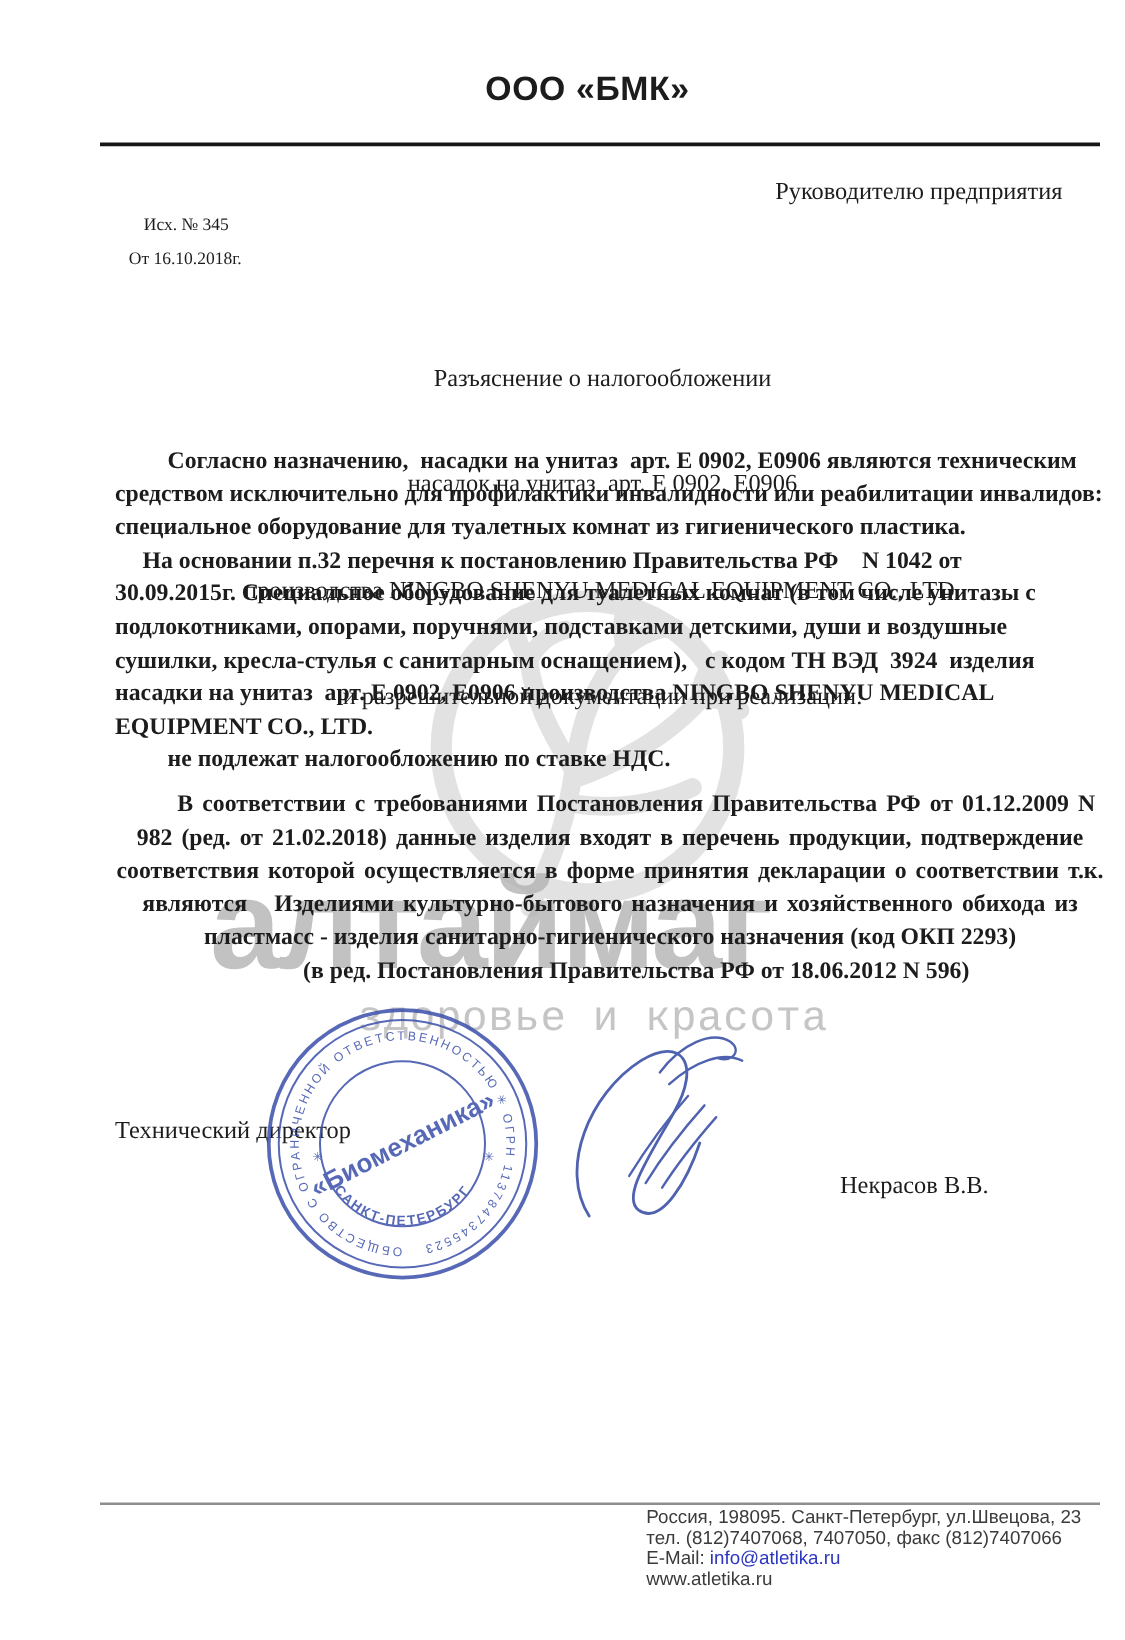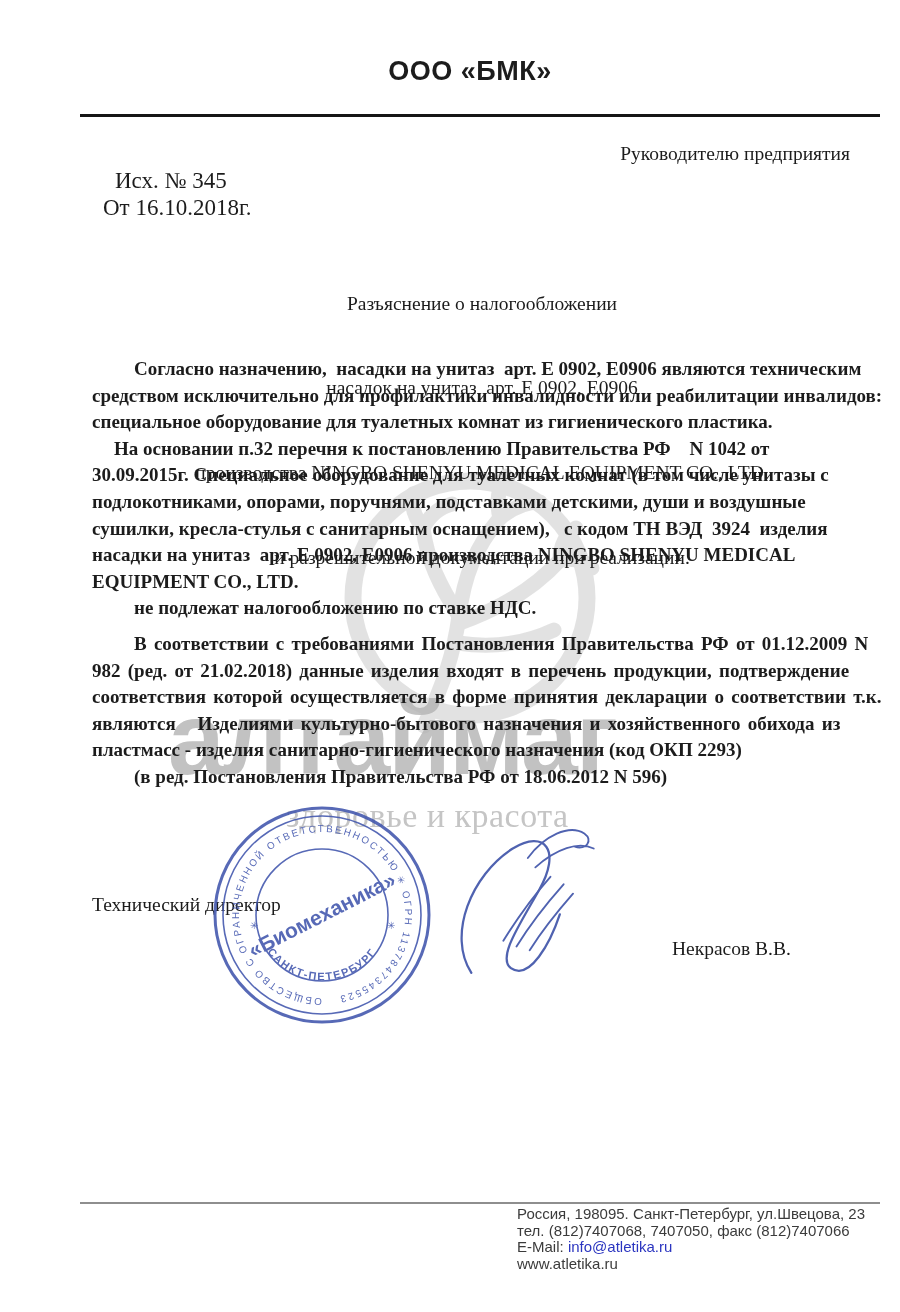--- a/index.html
+++ b/index.html
@@ -9,43 +9,43 @@
   }
   html,body{margin:0;padding:0;background:#ffffff;}
   .page{position:relative;width:900px;height:1312px;background:#fff;overflow:hidden;
         font-family:"Liberation Serif",serif;color:var(--ink);}
 
   
   .company{position:absolute;top:56px;left:40px;right:0;text-align:center;
            font-family:"Liberation Sans",sans-serif;font-weight:bold;font-size:27px;letter-spacing:.5px;}
   .rule-top{position:absolute;top:114px;left:80px;width:800px;height:3px;background:var(--rule);}
   .recipient{position:absolute;top:143px;right:50px;font-size:19.5px;}
-  .refblock{position:absolute;top:167px;left:103px;font-size:23px;line-height:27px;}
+  .refblock{position:absolute;top:167px;left:103px;font-size:14px;line-height:27px;}
   .refblock .num{padding-left:12px;}
 
   
   .subject{position:absolute;top:233px;left:92px;width:780px;text-align:center;
            font-size:19.5px;line-height:28.3px;white-space:pre;}
   .bodytext{position:absolute;top:356px;left:92px;width:792px;font-size:19px;line-height:26.6px;font-weight:bold;}
   .bline{white-space:pre;}
   .ind{padding-left:42px;}
   .ind-s{padding-left:22px;}
   .just{word-spacing:2.5px;}
-  .para-gap{margin-top:9px;}
+  .para-gap{margin-top:9px;text-align:center;}
 
   .signoff{position:absolute;top:894px;left:92px;width:786px;font-size:19.5px;}
   .signoff .name{position:absolute;left:580px;top:0;margin-top:44px;}
 
   
   .wm-logo{position:absolute;left:328px;top:458px;opacity:.5;}
   .wm-logo *{stroke:var(--wm_logo);fill:none;}
   .wm-brand{position:absolute;left:168px;top:688px;line-height:1;white-space:pre;
             font-family:"Liberation Sans",sans-serif;font-weight:bold;font-size:102px;
             letter-spacing:-2px;color:var(--wm_brand);opacity:.8;}
-  .wm-tagline{position:absolute;left:286px;top:797px;font-family:Liberation Serif, serif;
+  .wm-tagline{position:absolute;left:286px;top:797px;font-family:Liberation Mono, monospace;
               font-size:34px;color:var(--wm_tag);opacity:.95;letter-spacing:.5px;}
 
   
   .stamp{position:absolute;left:206px;top:799px;opacity:.88;}
   .stamp .ring{stroke:var(--stamp_blue);fill:none;}
   .stamp text{fill:var(--stamp_blue);font-family:"Liberation Sans",sans-serif;}
   .sig{position:absolute;left:445px;top:815px;opacity:.9;}
   .sig path{stroke:var(--sig_blue);fill:none;stroke-linecap:round;}
 
   

